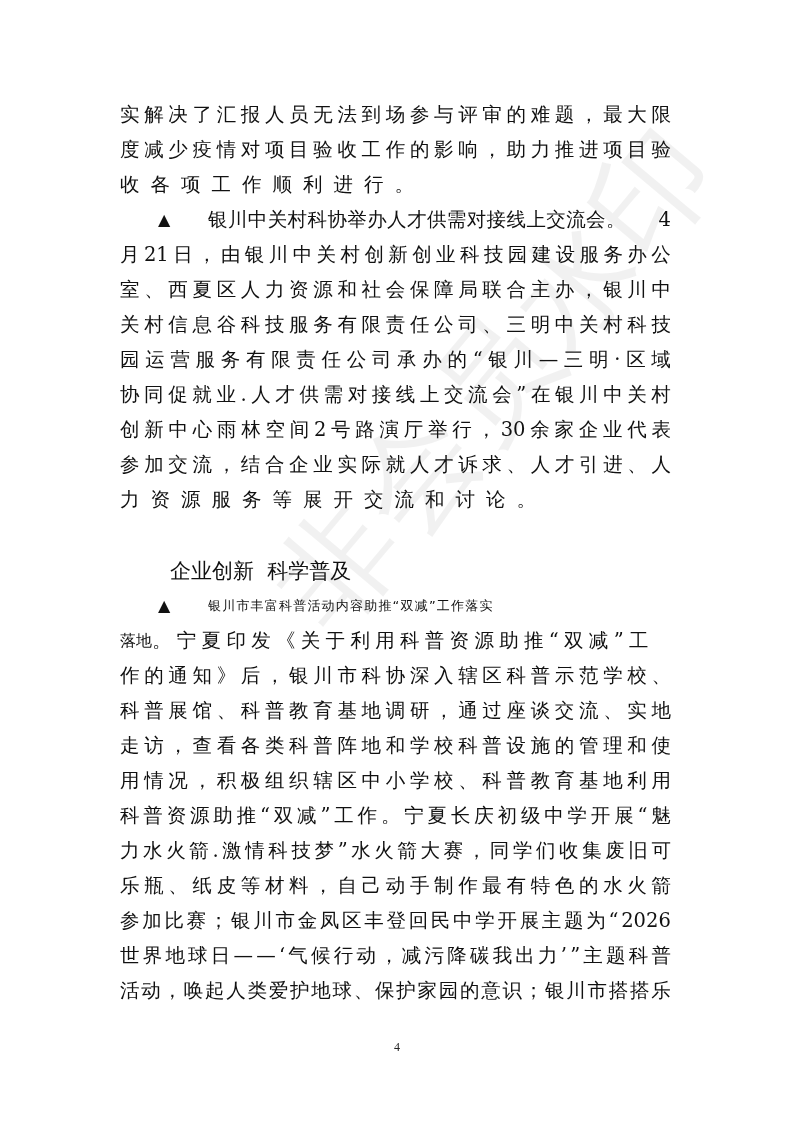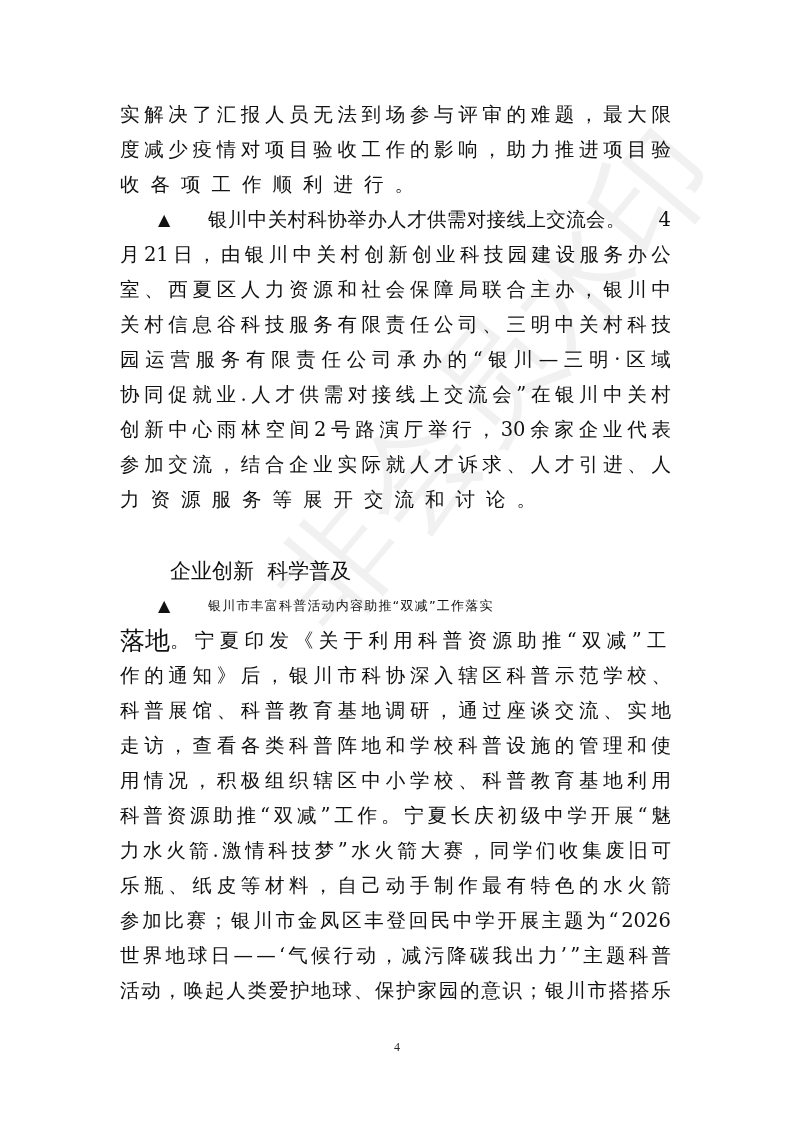--- a/index.html
+++ b/index.html
@@ -294,21 +294,21 @@
   </div>
 
   <div class="heading" style="top:557px;">企业创新  科学普及</div>
 
   <div class="col" style="top:593px;">
     <div class="line" style="top:0px; justify-content:flex-start;">
       <span style="display:inline-block;width:50px;padding-left:38px;font-family:'DejaVu Sans',sans-serif;font-size:16px;">▲</span>
       <span class="bold" style="display:inline-block;font-size:13px;letter-spacing:1.2px;text-align:right;">银川市丰富科普活动内容助推“双减”工作落实</span>
     </div>
     <div class="line" style="top:35px; justify-content:flex-start;">
-      <span class="bold" style="display:inline-block;font-size:25px;">落地</span>
+      <span class="bold" style="display:inline-block;font-size:16px;">落地</span>
       <span style="display:inline-block;font-size:19.5px;letter-spacing:5.3px;">。宁夏印发《关于利用科普资源助推“双减”工</span>
     </div>
     <div class="line" style="top:70px;">
         <span class="ch">作</span>
         <span class="ch">的</span>
         <span class="ch">通</span>
         <span class="ch">知</span>
         <span class="ch">》</span>
         <span class="ch">后</span>
         <span class="ch">，</span>

